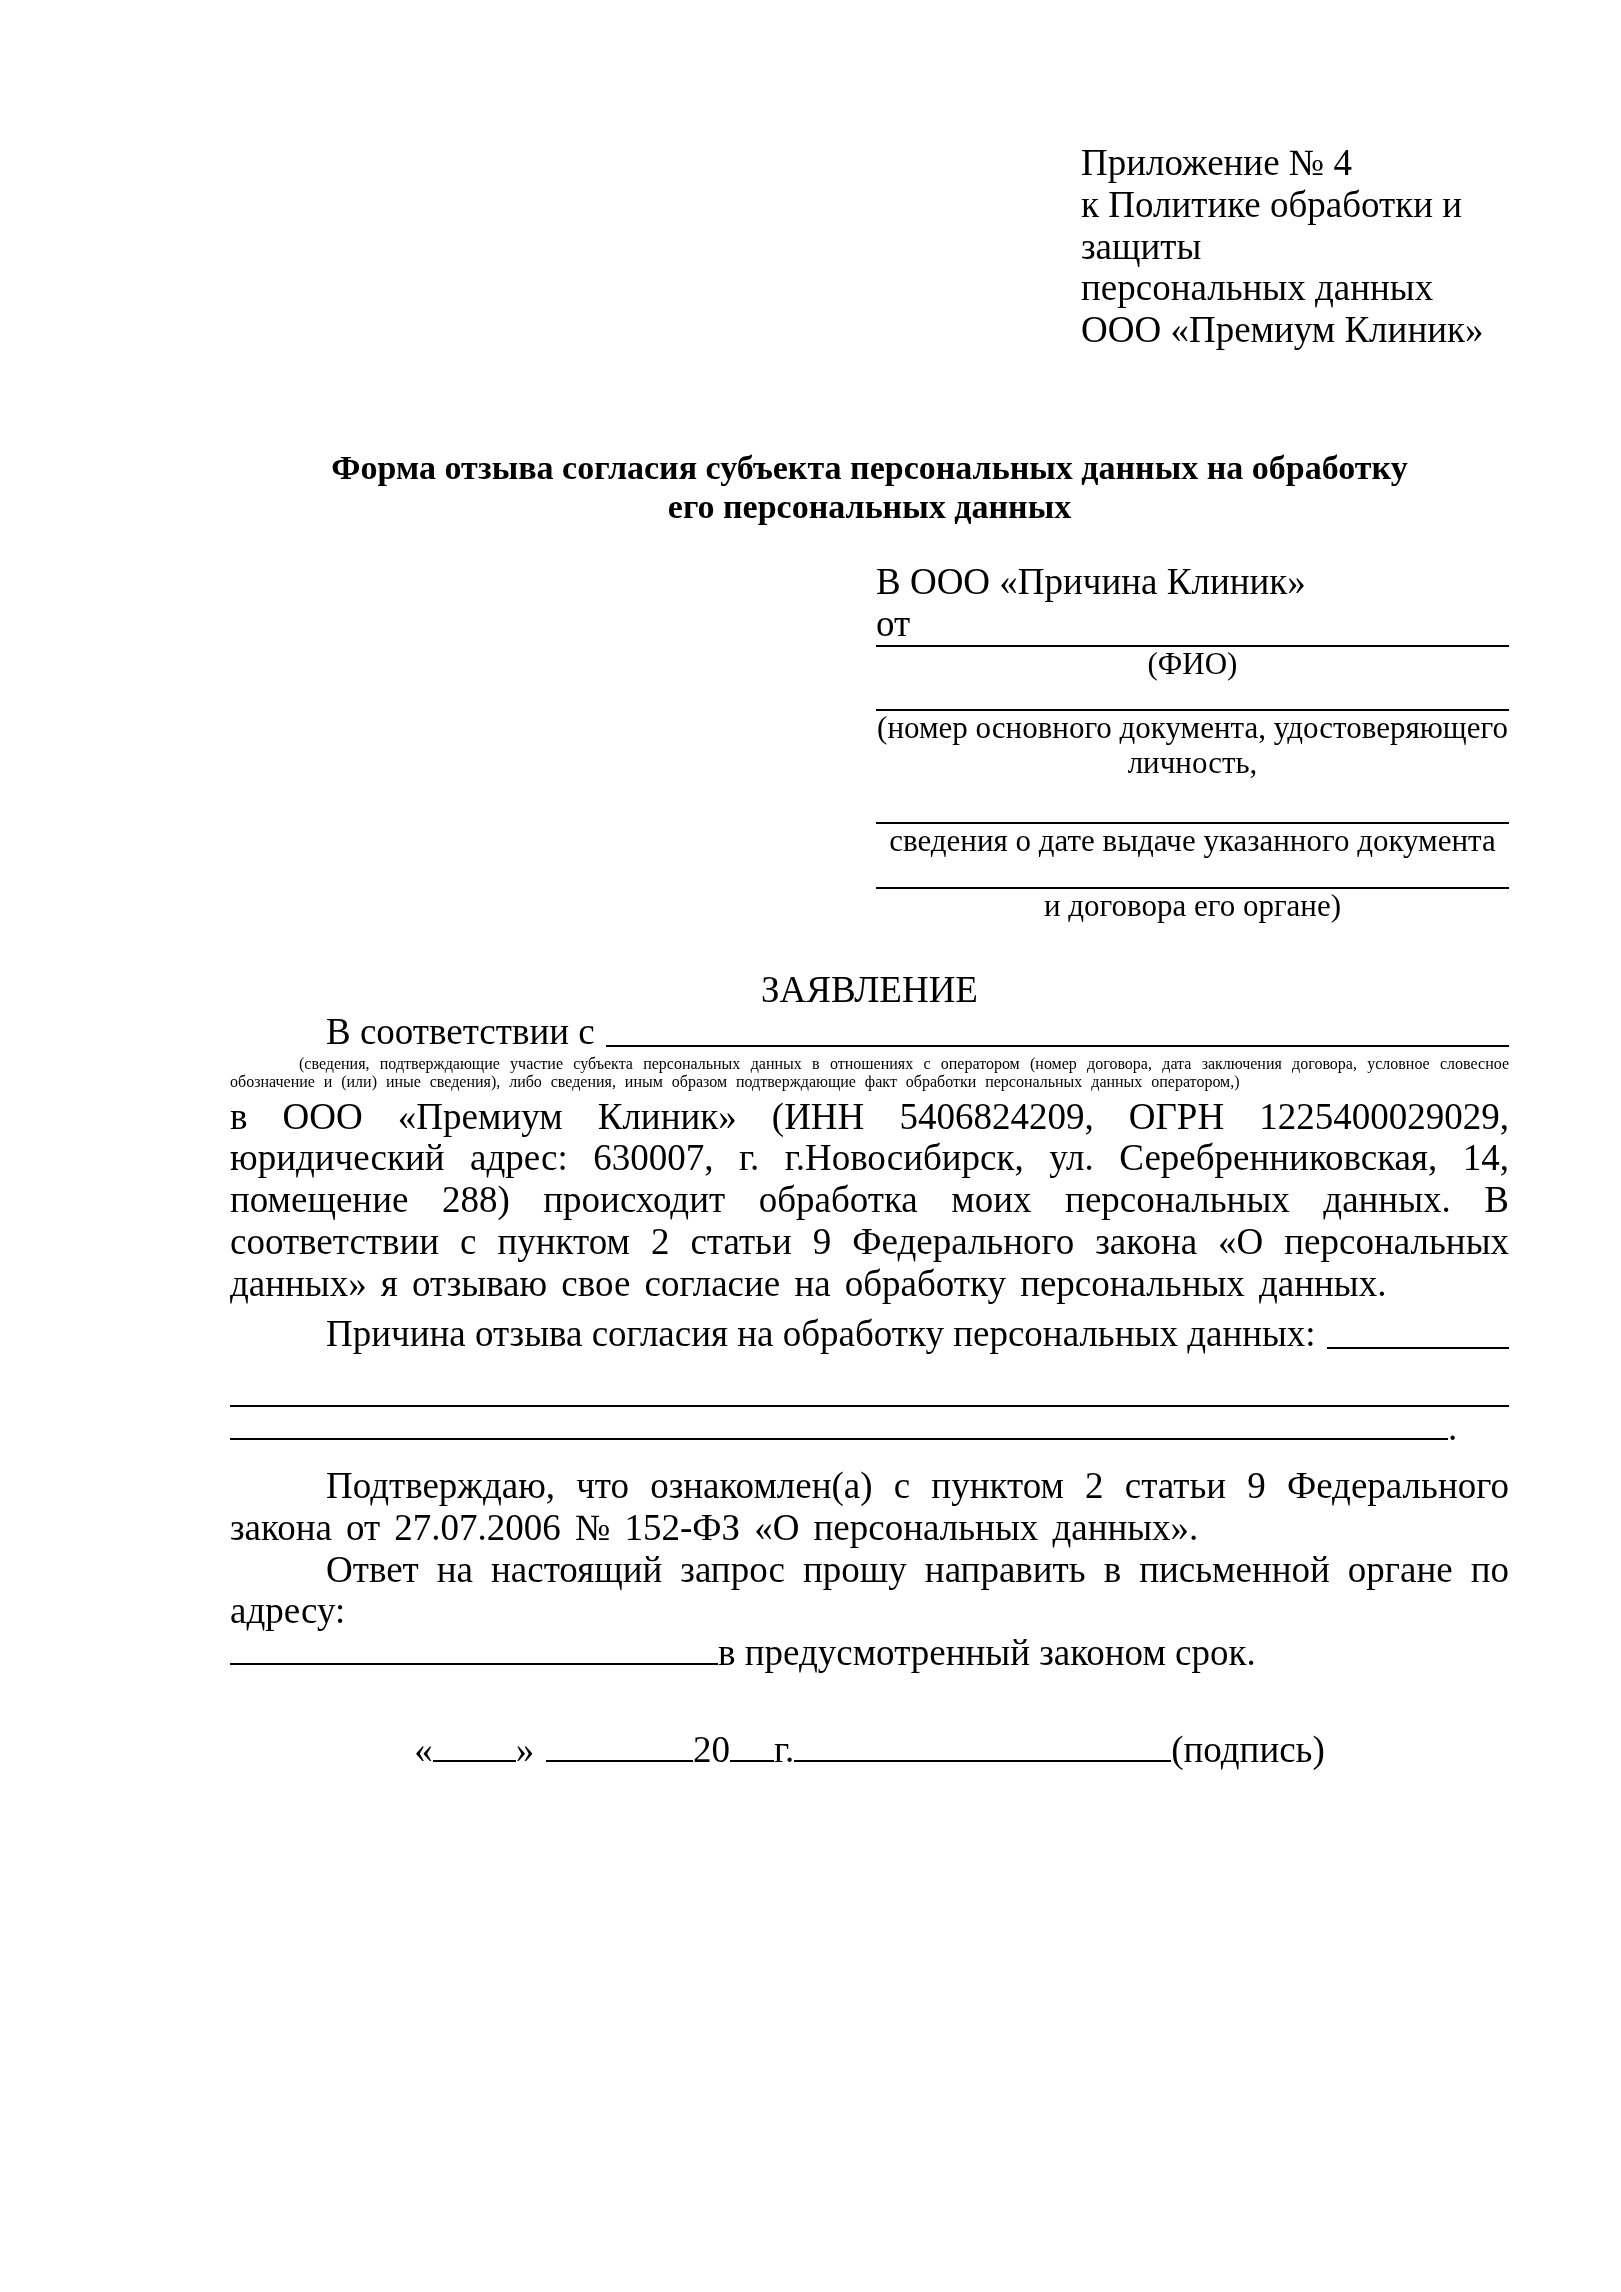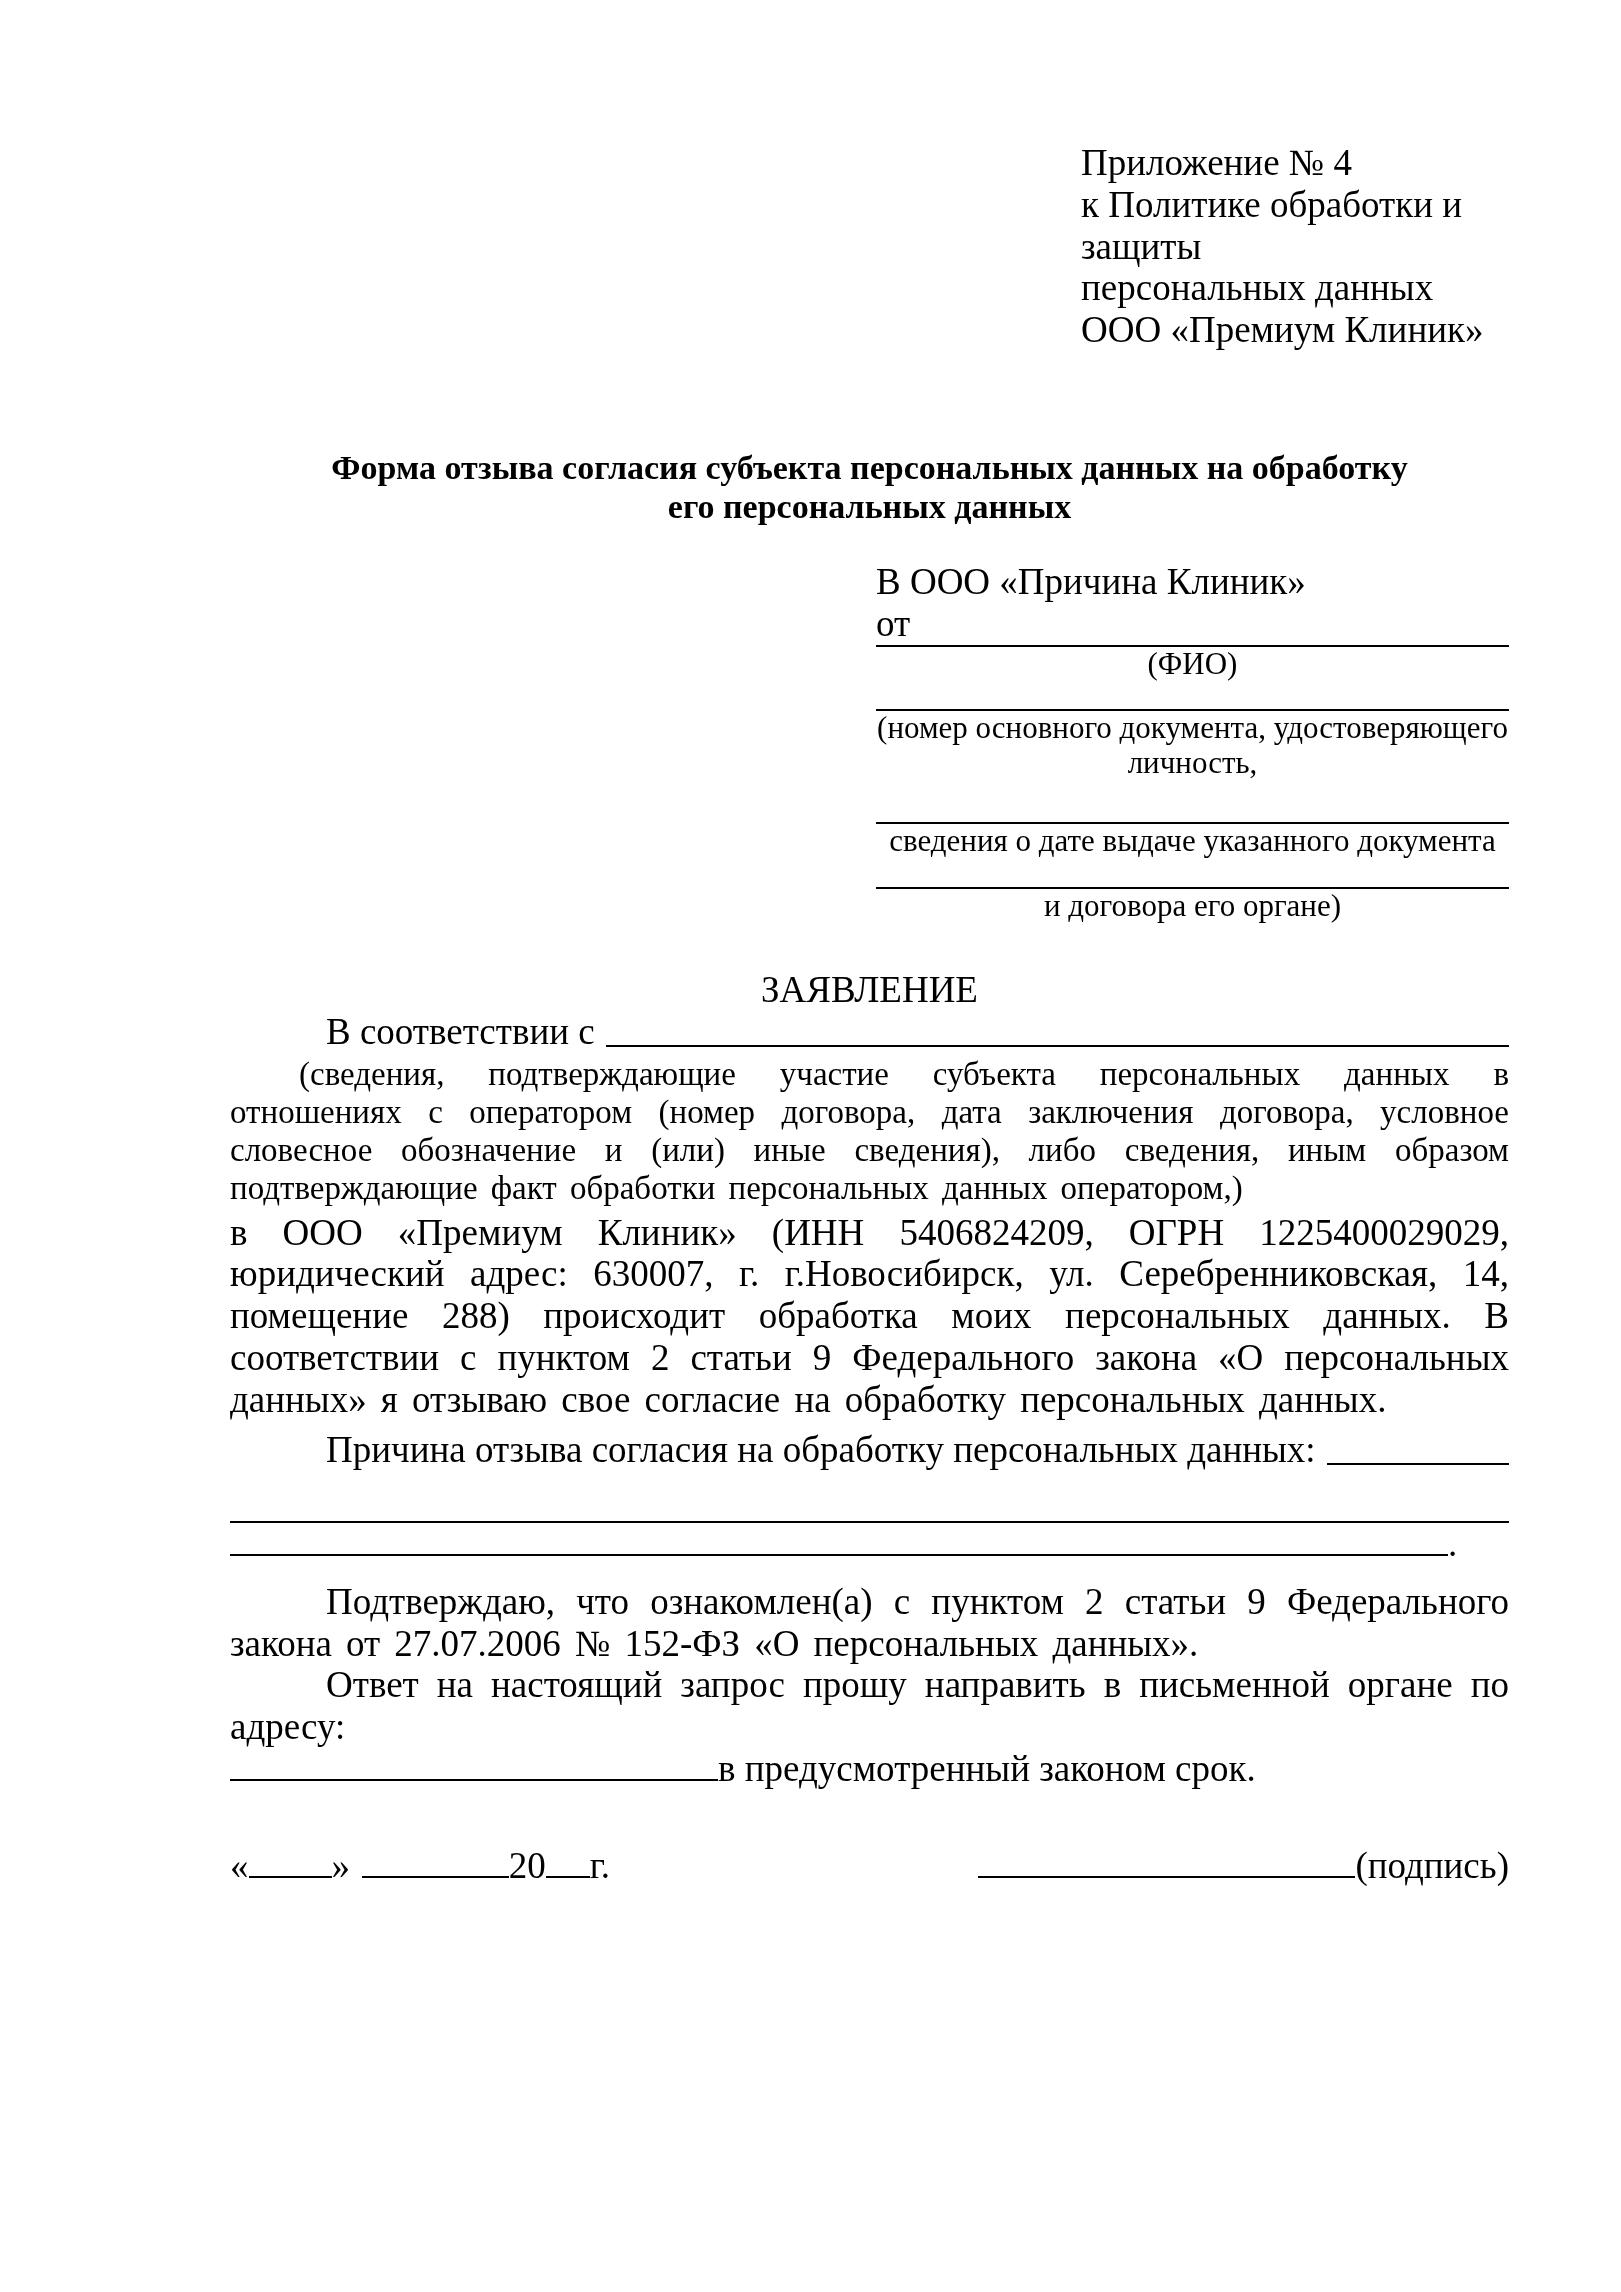--- a/index.html
+++ b/index.html
@@ -34,21 +34,21 @@
   .f4 { margin-top: 29px; }
   .field-caption { text-align: center; font-size: 31px; line-height: 1.12; }
 
   .heading { margin-top: 45px; text-align: center; }
 
   .row { display: flex; }
   .indent-row { padding-left: 96px; }
   .fill { flex: 1 1 auto; border-bottom: 2.9px solid #000; margin: 0 0 5.9px 11.8px; }
 
   .fineprint {
-    font-size: 33px;
+    font-size: 16px;
     line-height: 1.16;
     text-align: justify;
     text-indent: 69px;
     margin-top: 2px;
     word-spacing: 4.9px;
   }
 
   .para { text-align: justify; word-spacing: 4.9px; }
   .op-par { margin-top: 3.9px; }
   .reason-row { margin-top: 8px; }
@@ -59,21 +59,21 @@
 
   .confirm { margin-top: 15.7px; text-indent: 96px; }
   .reply { text-indent: 96px; text-align: justify; text-align-last: justify; word-spacing: 4.9px; }
 
   .ufield { display: inline-block; height: 30px; border-bottom: 2.9px solid #000; }
   .w-address { width: 488px; }
 
   .footer-row {
     margin-top: 55px;
     display: flex;
-    justify-content: space-between;
+    justify-content: center;
     white-space: nowrap;
   }
   .w-day { width: 83px; }
   .w-month { width: 147px; margin-left: 11.8px; }
   .w-year { width: 44px; }
   .w-sig { width: 377px; }
 </style>
 </head>
 <body>
 

